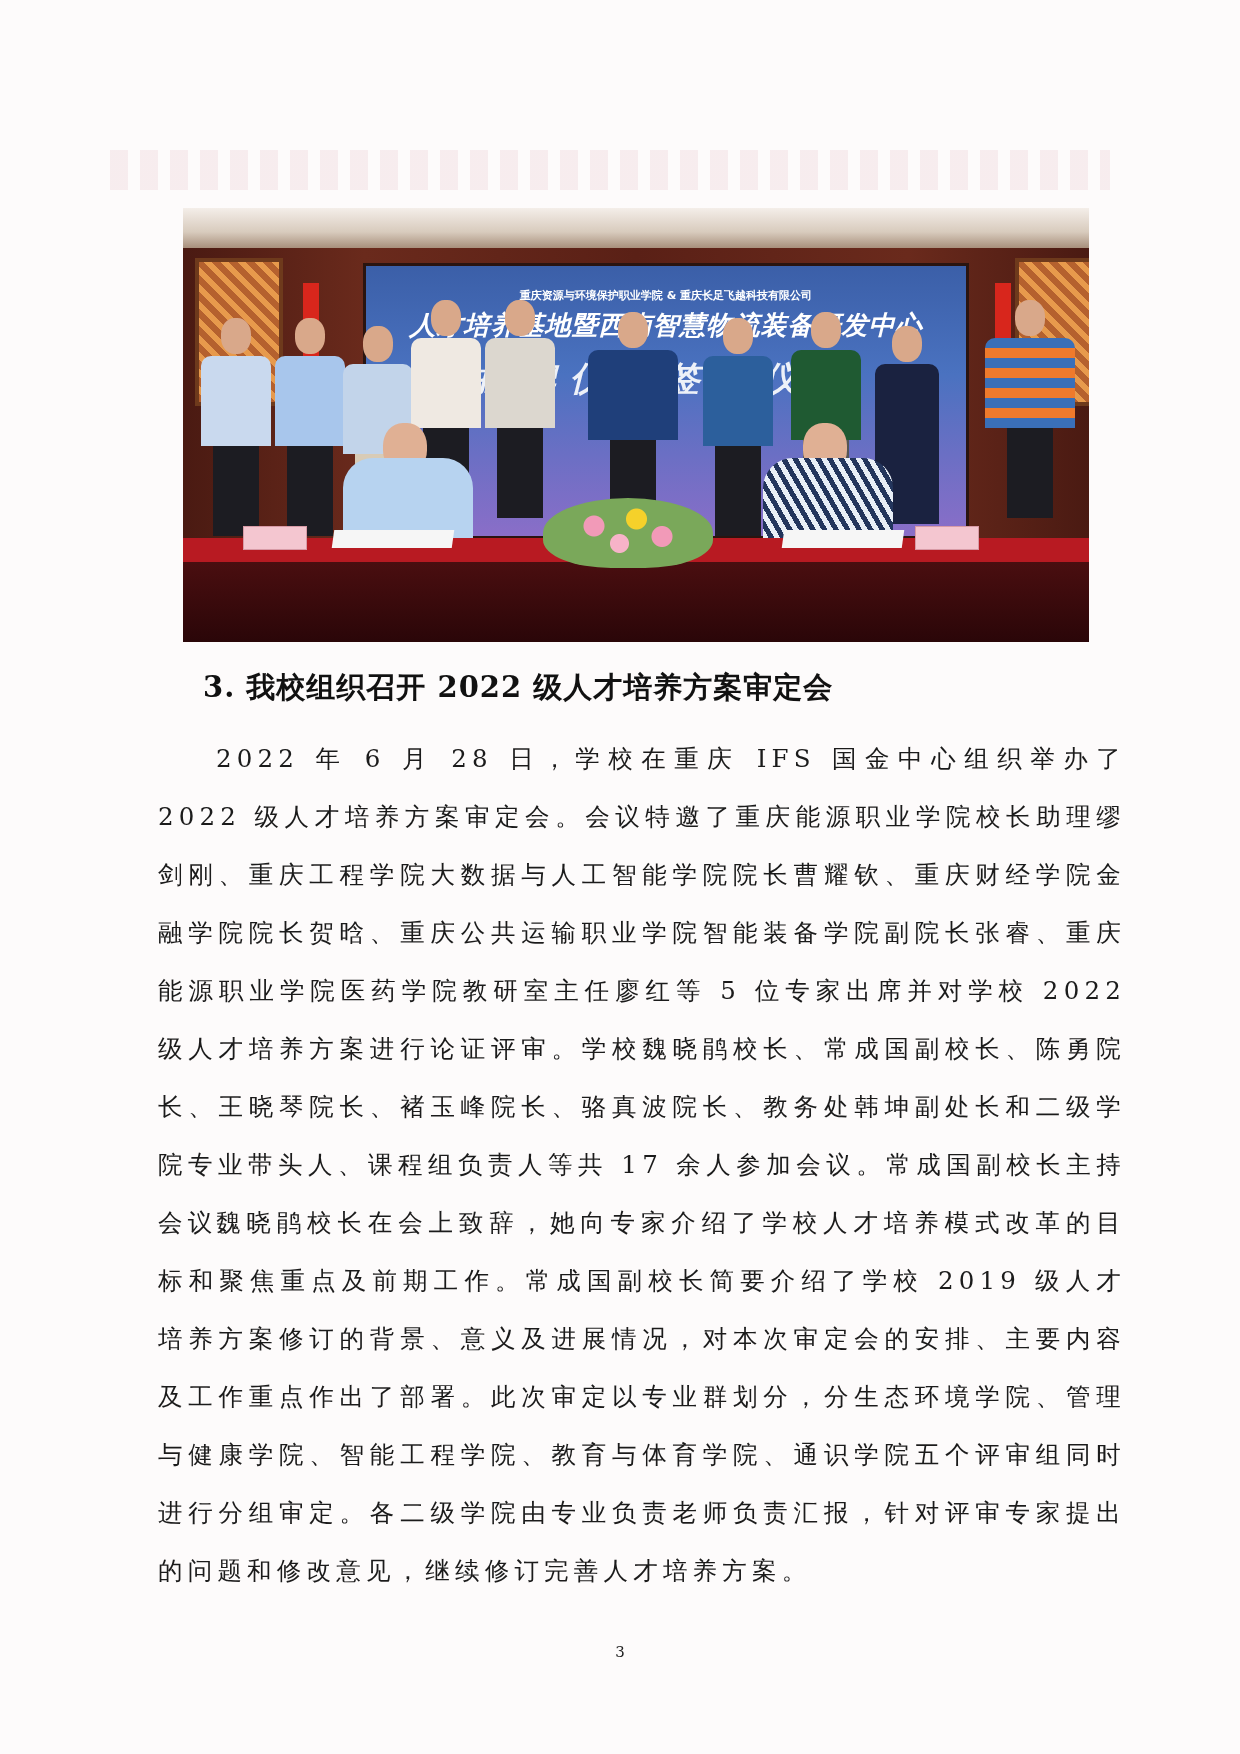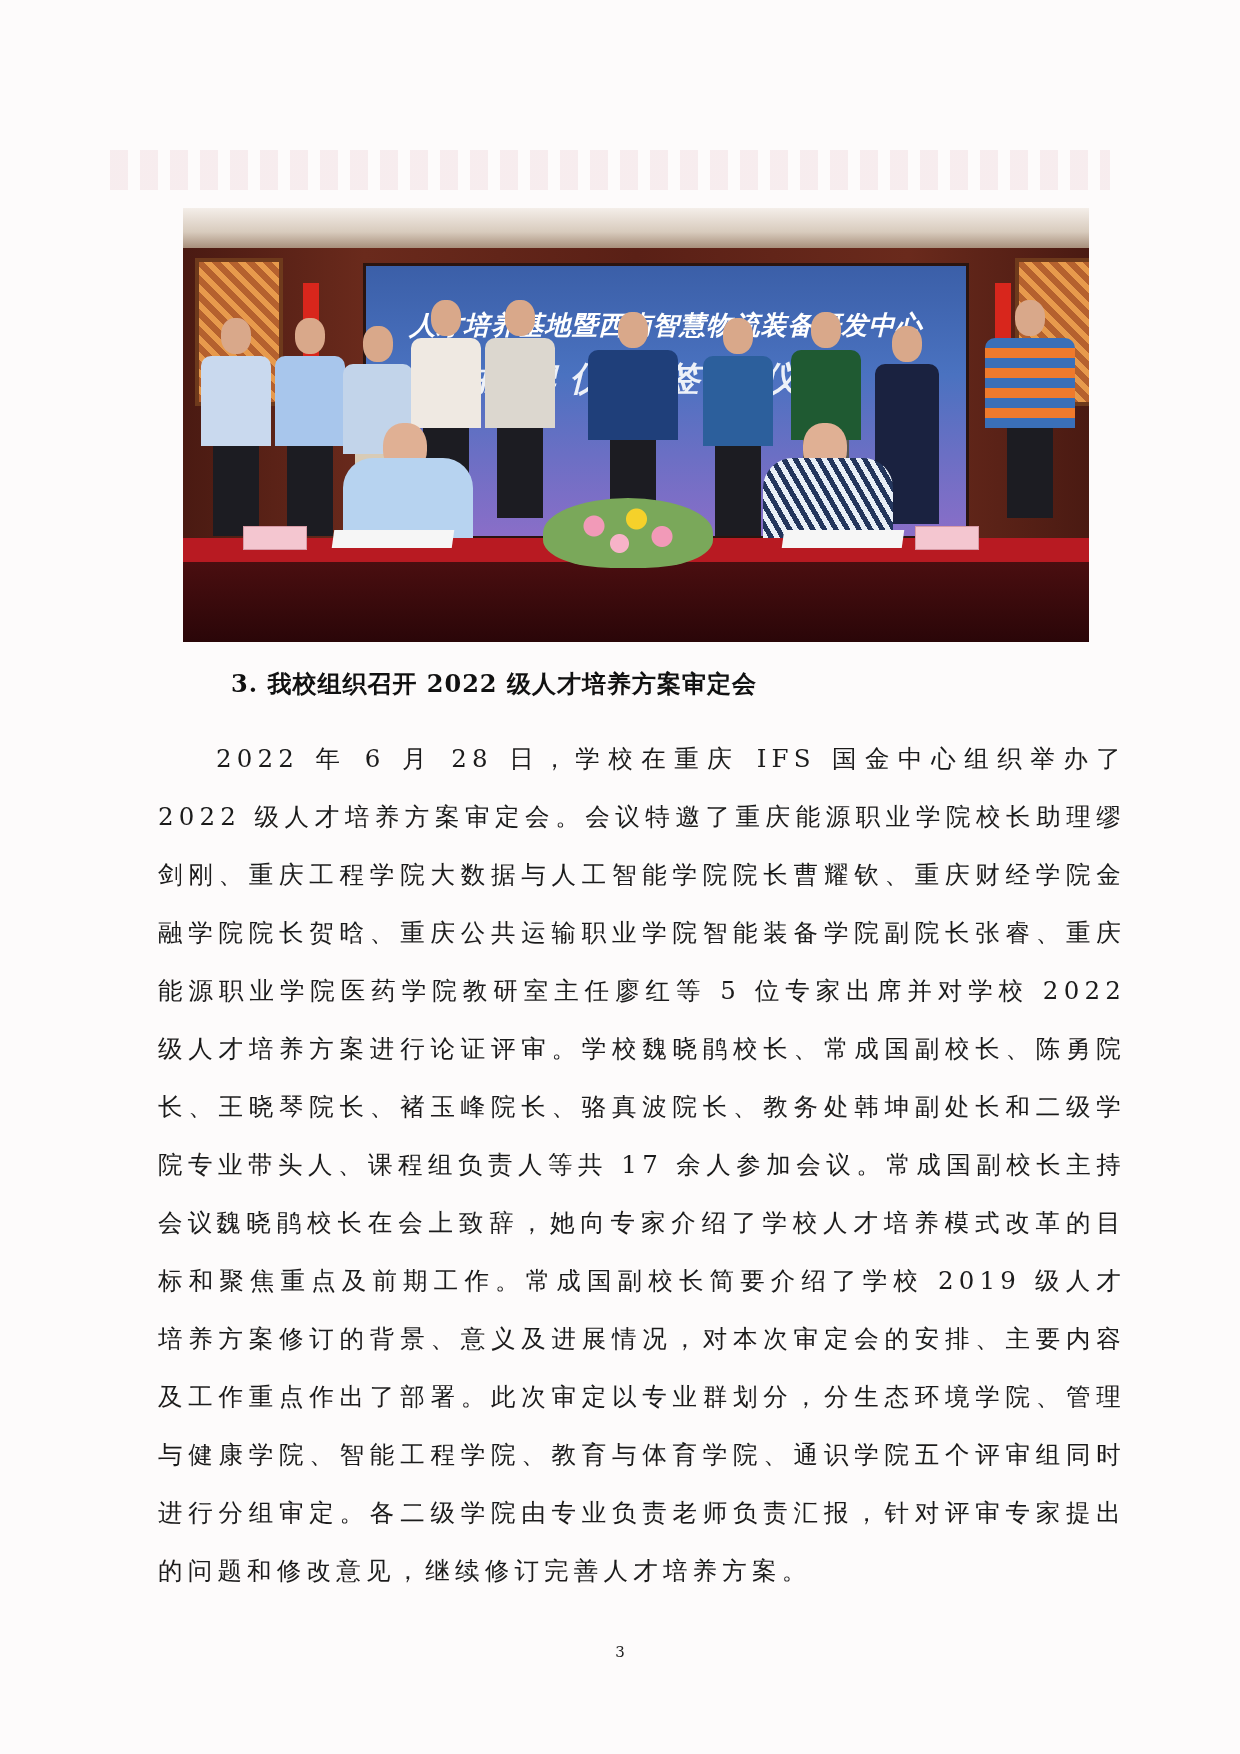--- a/index.html
+++ b/index.html
@@ -49,22 +49,22 @@
     .paper { position: absolute; top: 322px; width: 120px; height: 18px; background: #f6f6f6; transform: skewX(-8deg); }
     .flowers { position: absolute; left: 360px; top: 290px; width: 170px; height: 70px;
       border-radius: 50% 50% 40% 40%;
       background: radial-gradient(circle at 30% 40%, #f29ab8 0 10px, transparent 11px),
                   radial-gradient(circle at 55% 30%, #f5d12a 0 10px, transparent 11px),
                   radial-gradient(circle at 70% 55%, #f29ab8 0 10px, transparent 11px),
                   radial-gradient(circle at 45% 65%, #f7b3c8 0 9px, transparent 10px),
                   #7aa85a; }
 
     .heading {
-      position: absolute; left: 231px; top: 668px;
-      font-size: 24px; font-weight: bold; letter-spacing: 1px; color: #111;
+      position: absolute; left: 203px; top: 668px;
+      font-size: 29px; font-weight: bold; letter-spacing: 1px; color: #111;
     }
     .para {
       position: absolute; left: 150px; width: 968px;
       font-size: 24.5px; line-height: 58px; letter-spacing: 5.2px;
       text-align: justify; color: #1b1b1b; margin: 8px;
     }
     .p1 { top: 722px; text-indent: 58px; }
     .p2 { top: 1186px; text-indent: 58px; }
     .page-number {
       position: absolute; left: 0; right: 0; top: 1643px; text-align: center;
@@ -77,20 +77,21 @@
 <div class="bleed"></div>
 
 <div class="photo">
   <div class="ceiling"></div>
   <div class="wall"></div>
   <div class="lattice" style="left:12px;"></div>
   <div class="lattice" style="left:832px;"></div>
   <div class="flag" style="left:120px;"></div>
   <div class="flag" style="left:812px;"></div>
   <div class="banner">
+    <div class="banner-sub">重庆资源与环境保护职业学院 &amp; 重庆长足飞越科技有限公司</div>
     <div class="banner-title">人才培养基地暨西南智慧物流装备研发中心</div>
     <div class="banner-title2">挂牌仪式签约仪式</div>
   </div>
 
   <div class="person" style="left:18px;">
       <div class="head"></div>
       <div class="body" style="background:#c9d9ee;"></div>
       <div class="legs"></div>
     </div>
   <div class="person" style="left:92px;">

